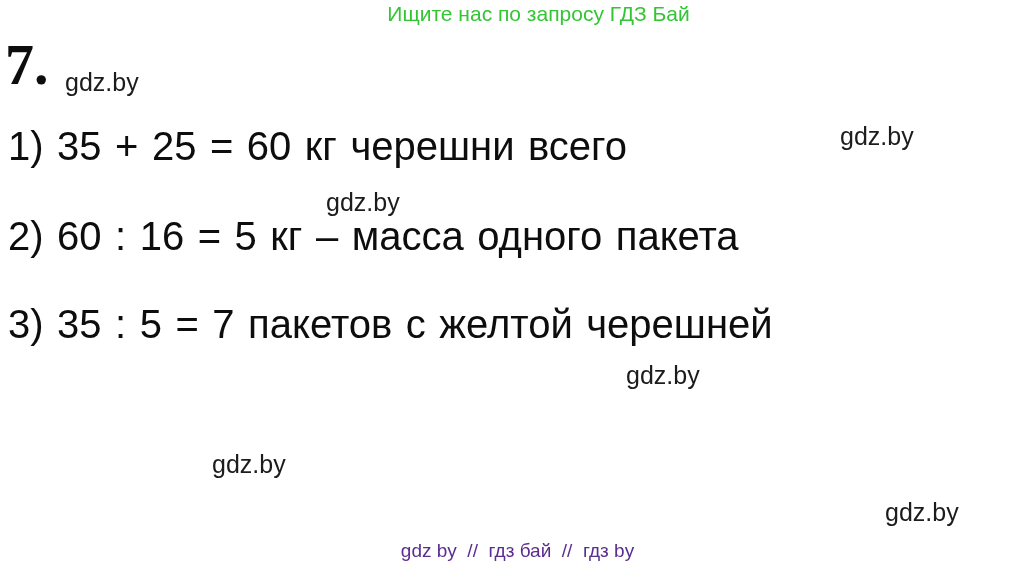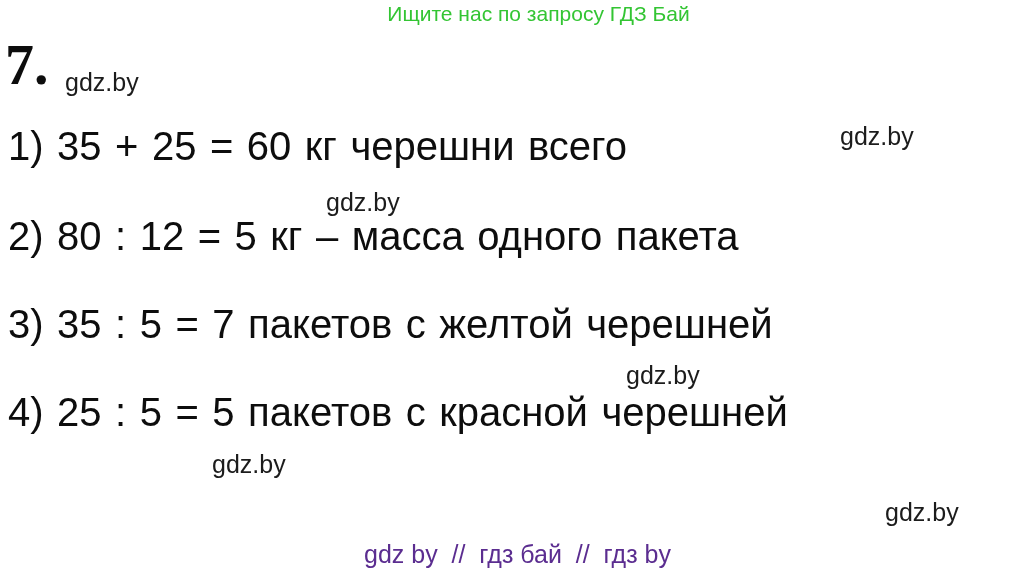--- a/index.html
+++ b/index.html
@@ -65,21 +65,21 @@
   .line-3 { top: 304px; text-align: right; }
   .line-4 { top: 392px; }
   .answer-line { top: 481px; }
   .promo-footer {
     position: absolute;
     top: 540px;
     left: 0;
     width: 100%;
     text-align: center;
     font-family: "Liberation Sans", sans-serif;
-    font-size: 25px;
+    font-size: 19px;
     color: #5b2d90;
     white-space: pre;
   }
 </style>
 </head>
 <body>
 
 <div class="page">
 
   <div class="promo-header">Ищите нас по запросу ГДЗ Бай</div>
@@ -88,22 +88,21 @@
 
   <span class="watermark wm-1">gdz.by</span>
   <span class="watermark wm-2">gdz.by</span>
   <span class="watermark wm-3">gdz.by</span>
   <span class="watermark wm-4">gdz.by</span>
   <span class="watermark wm-5">gdz.by</span>
   <span class="watermark wm-6">gdz.by</span>
 
   <div class="solution-line line-1">1) 35 + 25 = 60 кг черешни всего</div>
 
-  <div class="solution-line line-2">2) 80 : 12 = 5 кг – масса одного пакета</div>
+  <div class="solution-line line-2">2) 60 : 16 = 5 кг – масса одного пакета</div>
 
   <div class="solution-line line-3">3) 35 : 5 = 7 пакетов с желтой черешней</div>
 
-  <div class="solution-line line-4">4) 25 : 5 = 5 пакетов с красной черешней</div>
 
 
   <div class="promo-footer">gdz by  //  гдз бай  //  гдз by</div>
 
 </div>
 
 </body></html>

